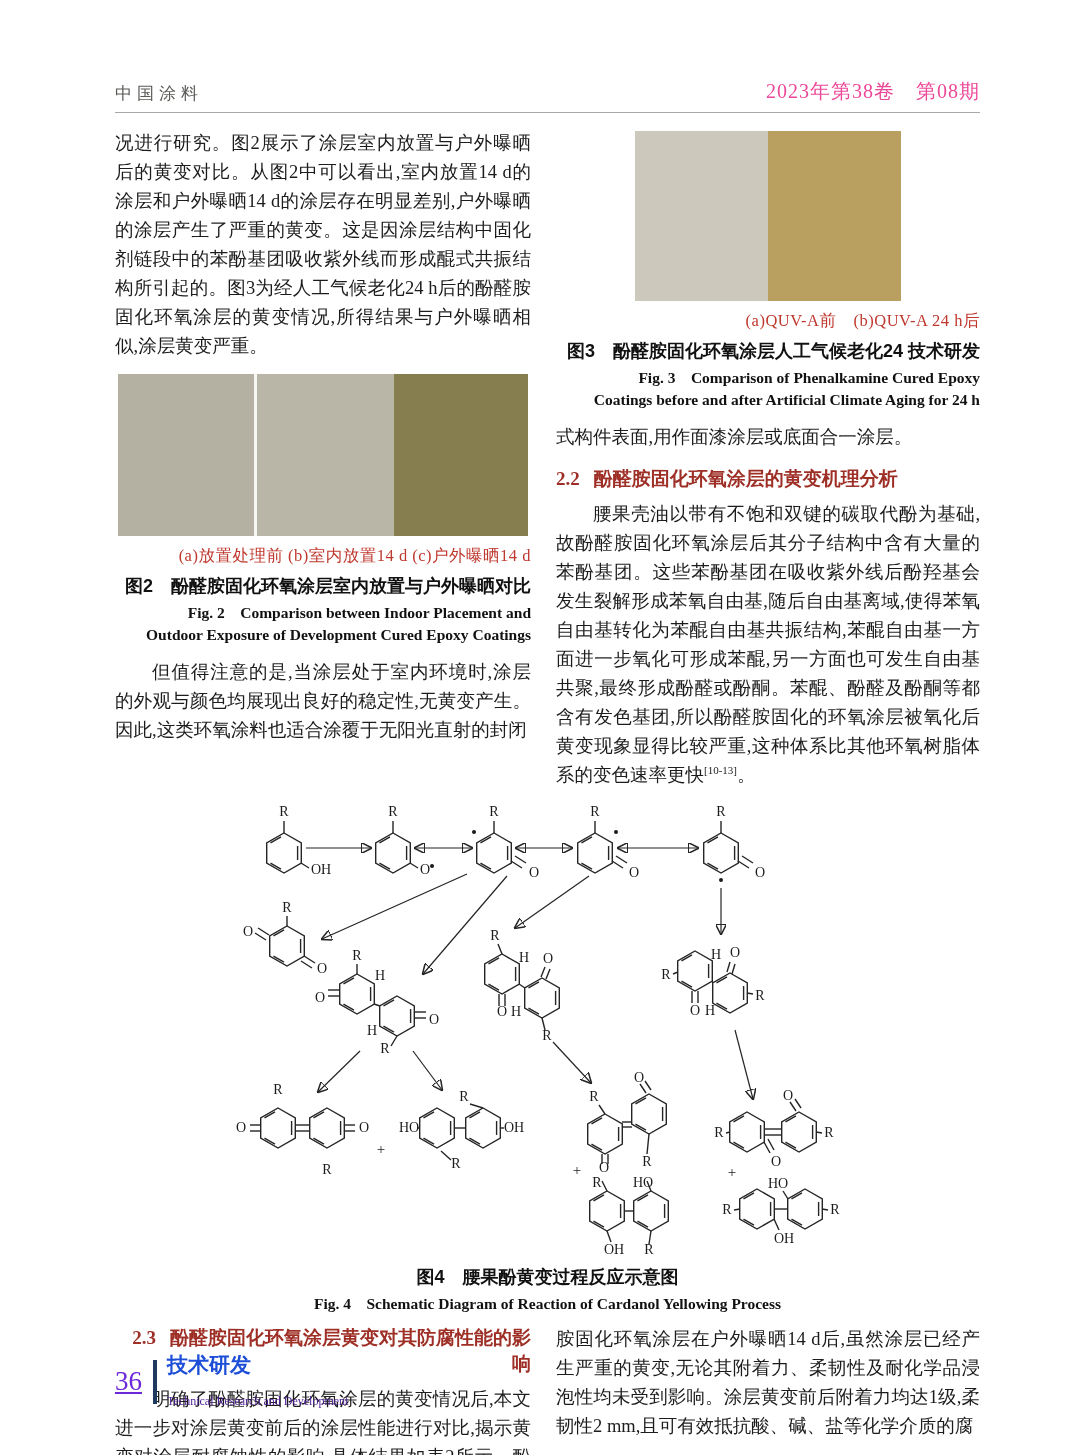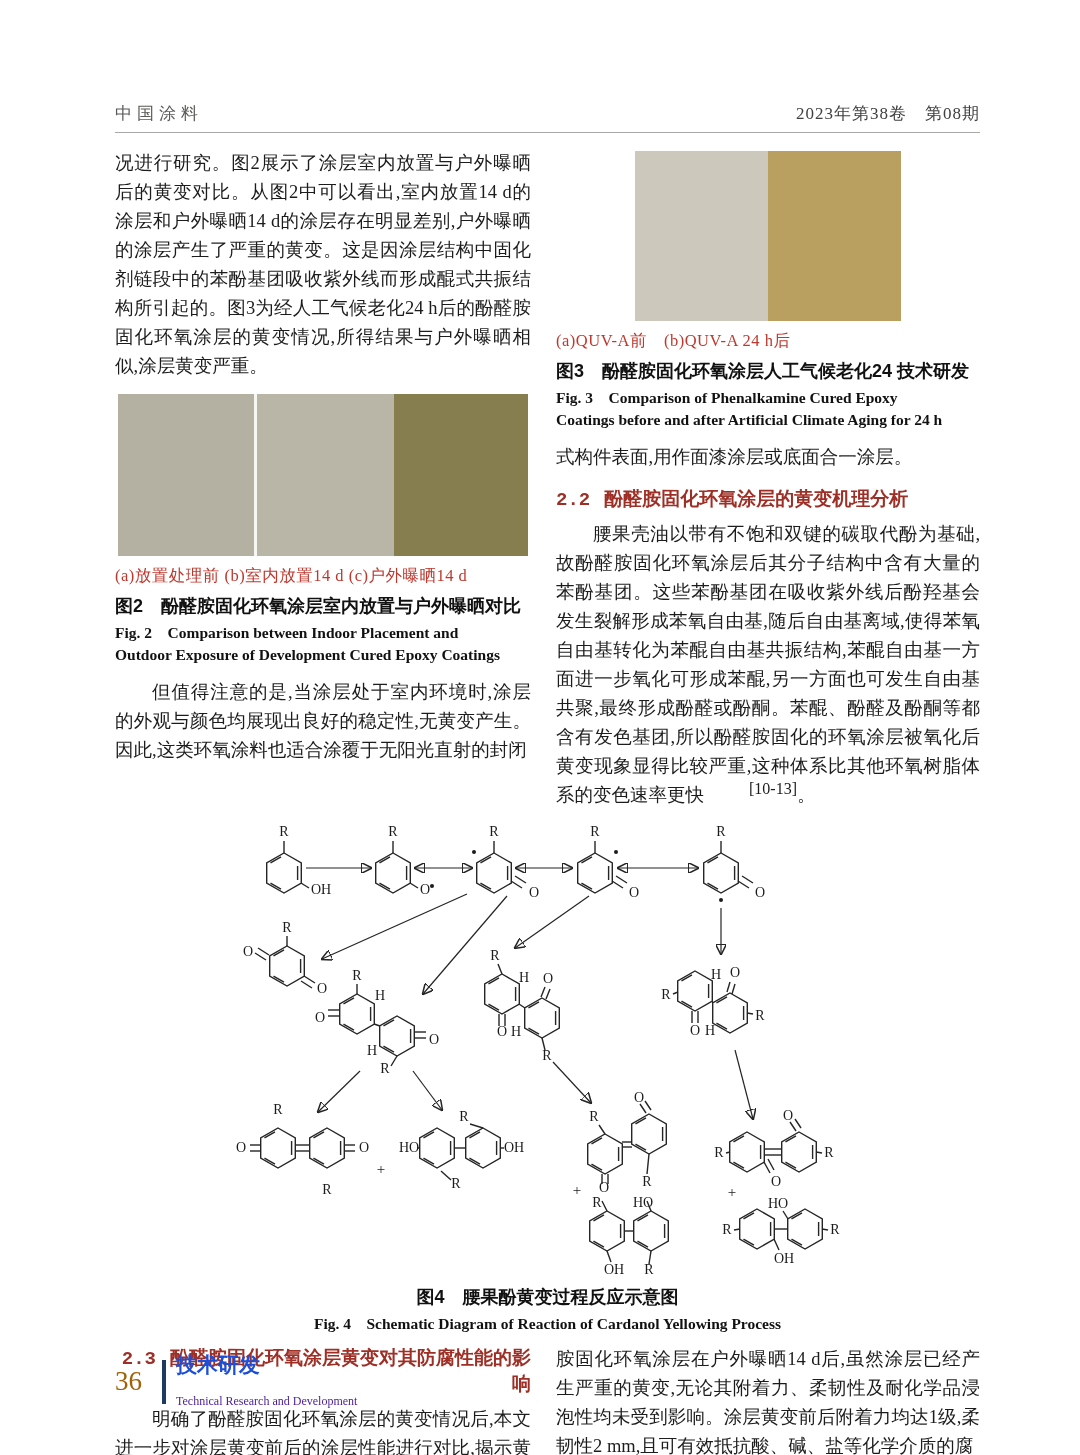--- a/index.html
+++ b/index.html
@@ -7,57 +7,57 @@
     position:relative; width:1080px; height:1455px; margin:0 auto;
     background:#ffffff; box-sizing:border-box;
     padding:78px 100px 0 115px;
     font-family:"Liberation Serif","DejaVu Serif",serif;
     color:#1c1c1c;
   }
   
   .hdr{display:flex; justify-content:space-between; align-items:flex-end;
        border-bottom:1px solid #a8a8a4; padding-bottom:7px;}
   .hdr-journal{font-size:17px; letter-spacing:5px; color:#5a5a56;}
-  .hdr-issue{font-size:17px; color:#404040; letter-spacing:1px;margin-top:24px;}
+  .hdr-issue{font-size:20px; color:#ec4899; letter-spacing:1px;}
   
   .cols{display:flex; gap:25px; margin-top:16px;}
   .colL{width:416px;}
   .colR{width:424px;}
   .para{font-size:18.5px; line-height:29px; text-align:justify; margin:0;}
   .indent{text-indent:2em;}
-  .para sup{font-size:16px; line-height:0;margin-left:45px;}
-  
-  .figblock{margin-top:13px; text-align:left;}
+  .para sup{font-size:11px; line-height:0;}
+  
+  .figblock{margin-top:13px; text-align:right;}
   .fig-img{display:flex; margin:0 auto;}
   .panel{height:100%;}
   .fig2-img{width:410px; height:162px;}
   .fig3-img{width:266px; height:170px; margin-top:2px;}
   .fig-sub{font-size:16.5px; color:#bf382e; margin-top:9px;
            font-family:"Liberation Serif",serif; letter-spacing:.5px;}
   .fig-cn{font-size:18px; font-weight:bold; margin-top:7px; color:#111;
           font-family:"Liberation Sans","DejaVu Sans",sans-serif;}
   .fig-en{font-size:15.5px; font-weight:bold; margin-top:4px; color:#111;
           line-height:22px; font-family:"Liberation Serif",serif;}
   .sec-h{font-size:19px; font-weight:bold; color:#9e2f26; margin:14px 0 8px 0;
-         font-family:Liberation Mono, monospace;}
+         font-family:Liberation Serif, serif;}
   .sec-h .num{margin-right:14px;}
   .mt12{margin-top:12px;}
   
   .fig4wrap{margin-top:6px;}
   #fig4-svg{display:block;}
   #fig4-svg path, #fig4-svg line{stroke:#252525; stroke-width:1.4; fill:none;}
   #fig4-svg .arrow{stroke-width:1.2;}
   #fig4-svg text{font-family:"Liberation Serif","DejaVu Serif",serif;
                  font-size:14px; fill:#1b1b1b; text-anchor:middle; stroke:none;}
   #fig4-svg text.plus{font-size:15px;}
   #fig4-svg circle{fill:#1b1b1b; stroke:none;}
   .fig4caps{text-align:center; margin-top:2px;}
   
   .footer{position:absolute; left:115px; bottom:46px; display:flex; align-items:center;}
-  .pageno{font-size:27px; color:#a16207; margin-right:20px;}
+  .pageno{font-size:27px; color:#6d28d9; margin-right:11px;text-decoration:underline;}
   .fbar{width:4px; height:44px; background:#1e3a5f; margin-right:10px;}
   .fcn{font-size:21px; font-weight:bold; color:#1d4ed8; line-height:22px;
        font-family:"Liberation Sans","DejaVu Sans",sans-serif;}
   .fen{font-size:12px; color:#4c1d95; margin-top:18px; font-family:"Liberation Serif",serif;}
 </style>
 </head>
 <body>
 
 <div class="page">
 

